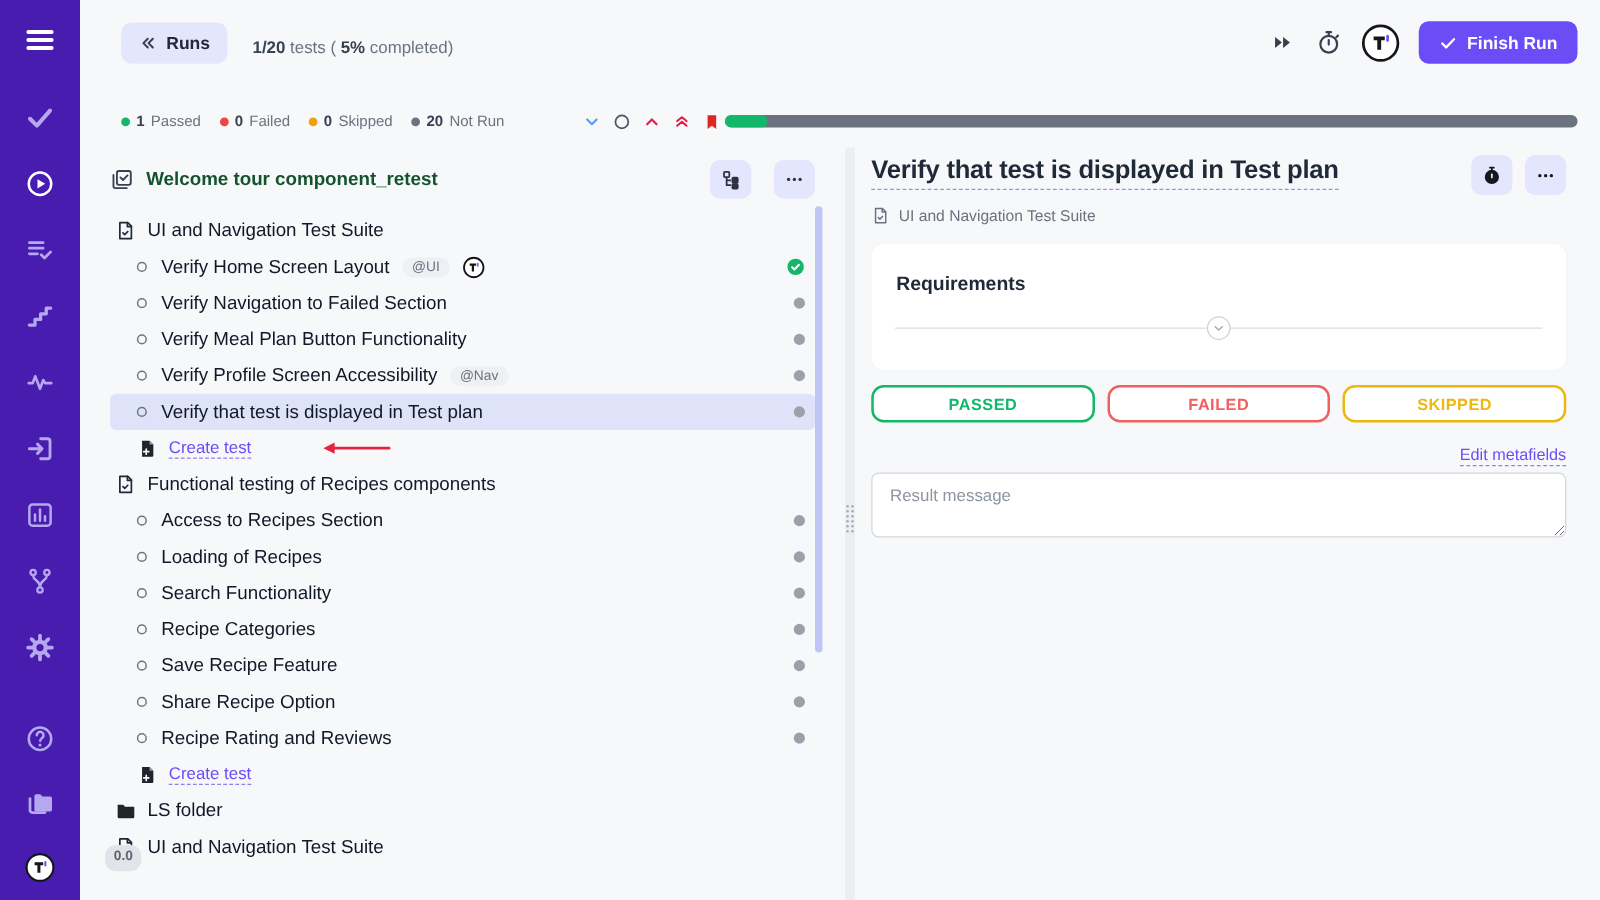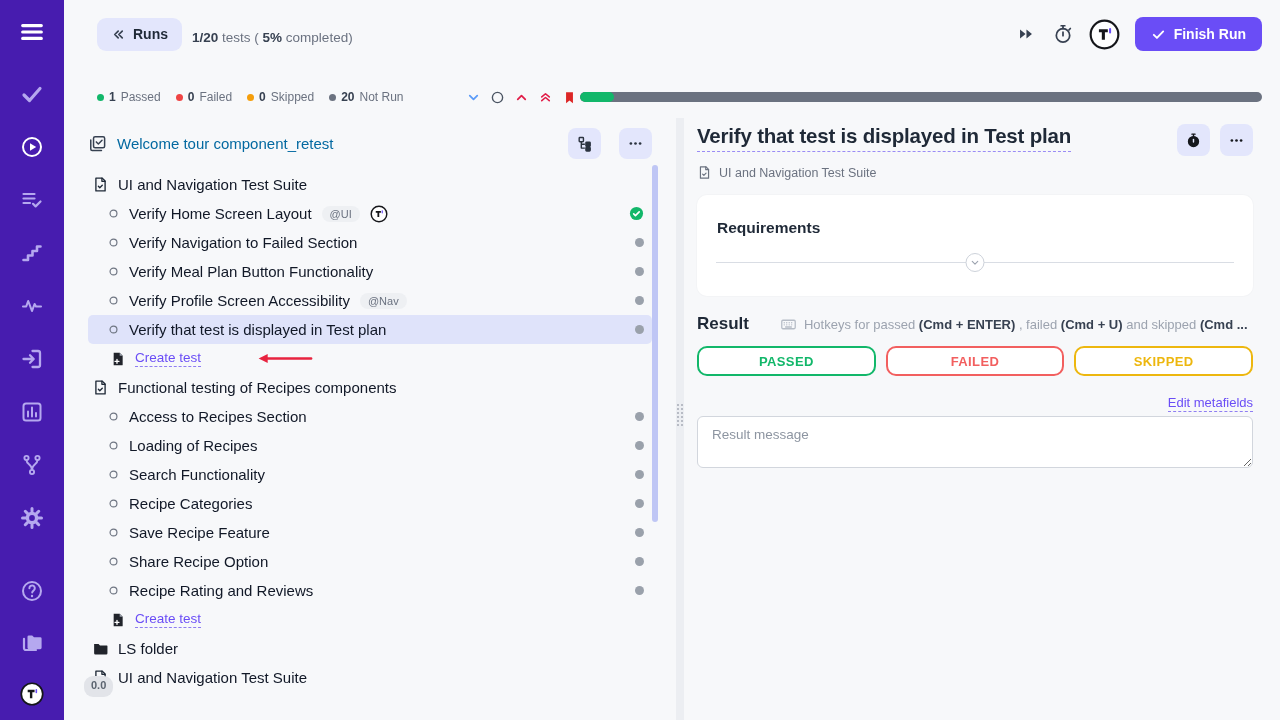--- a/index.html
+++ b/index.html
@@ -17,21 +17,21 @@
   .sb-nav{display:flex;flex-direction:column;gap:25px;align-items:center;}
   .sb-btn.active{color:#ffffff;}
   .sb-bottom{margin-top:auto;display:flex;flex-direction:column;gap:23px;align-items:center;}
 
   
   .main{position:absolute;left:64px;top:0;width:1216px;height:720px;}
   .topbar{position:absolute;top:0;left:0;right:0;height:68px;display:flex;align-items:center;padding:0 18px 0 33px;}
   .runs-btn{display:flex;align-items:center;gap:7px;background:#e3e6fc;border:none;border-radius:9px;height:33px;padding:0 14px;font-size:14px;font-weight:600;color:#1f2937;cursor:pointer;}
   .runs-btn .icon{color:#374151;}
   .page-title{font-size:26px;font-weight:700;color:#111827;margin-left:21px;letter-spacing:-.3px;}
-  .tests-info{margin-left:10px;font-size:13.5px;color:#6b7280;margin-top:6px;}
+  .tests-info{margin-left:20px;font-size:13.5px;color:#6b7280;margin-top:6px;}
   .tests-info b{color:#374151;}
   .top-actions{margin-left:auto;display:flex;align-items:center;gap:15px;}
   .top-icon-btn{background:none;border:none;cursor:pointer;color:#374151;width:22px;height:22px;}
   .logo-badge{width:31px;height:31px;}
   .finish-btn{display:flex;align-items:center;gap:8px;background:#6a4df6;color:#fff;border:none;border-radius:8px;height:34px;padding:0 16px;font-size:14px;font-weight:600;cursor:pointer;}
 
   
   .statusrow{position:absolute;top:85px;left:33px;right:18px;height:24px;display:flex;align-items:center;}
   .stats{display:flex;align-items:center;gap:15px;}
   .stat{display:flex;align-items:center;gap:5px;font-size:12px;color:#6b7280;}
@@ -39,21 +39,21 @@
   .stat .dot{width:7px;height:7px;border-radius:50%;}
   .filters{display:flex;align-items:center;gap:9px;margin-left:62px;}
   .filter-btn{background:none;border:none;cursor:pointer;width:15px;height:15px;padding:0;}
   .progress{margin-left:auto;width:682px;height:10px;border-radius:5px;background:#6b7280;overflow:hidden;}
   .progress .fill{height:100%;border-radius:5px;}
 
   
   .content{position:absolute;top:118px;left:0;right:0;height:602px;}
   .treepanel{position:absolute;left:0;top:0;width:612px;height:602px;overflow:hidden;}
   .tree-head{margin:6px 24px 0;height:38px;display:flex;align-items:center;gap:10px;}
-  .tree-head .ttl{font-size:15px;font-weight:400;color:#0369a1;}
+  .tree-head .ttl{font-size:15px;font-weight:700;color:#14532d;}
   .chip-btn{width:33px;height:31px;border:none;border-radius:8px;background:#e3e6fc;color:#2b3340;cursor:pointer;display:flex;align-items:center;justify-content:center;margin-left:8px;}
   .chip-btn svg{width:17px;height:17px;}
   .chip-btn:first-of-type{margin-left:auto;}
   .treelist{margin:8px 24px 0;}
   .trow{height:29px;display:flex;align-items:center;border-radius:5px;padding-right:8px;position:relative;font-size:15px;color:#111827;cursor:pointer;}
   .trow.suite,.trow.folder,.trow.partial{padding-left:4px;gap:9px;}
   .trow.test{padding-left:20px;gap:10px;}
   .trow.create{padding-left:22px;gap:9px;}
   .trow.selected{background:#dfe3fa;}
   .trow .spacer{margin-left:auto;}
@@ -538,32 +538,20 @@
         <div class="req-card">
           <div class="req-title">Requirements</div>
           <div class="req-divider"></div>
           <button class="req-toggle">
               <svg viewBox="0 0 24 24" fill="none" stroke="currentColor" stroke-width="2.4" stroke-linecap="round" stroke-linejoin="round">
                 <path d="M6 9.5l6 6 6-6"></path>
               </svg>
             </button>
         </div>
 
-        <div class="result-head">
-          <span class="result-title">Result</span>
-          <span class="hotkeys">
-            <span class="icon kb">
-                <svg viewBox="0 0 24 24" fill="none" stroke="currentColor" stroke-width="1.8">
-                  <rect x="2.5" y="6" width="19" height="12" rx="1.6"></rect>
-                  <path d="M6 9.5h.01M9.5 9.5h.01M13 9.5h.01M16.5 9.5h.01M6 12.5h.01M9.5 12.5h.01M13 12.5h.01M16.5 12.5h.01M8 15.5h8" stroke-linecap="round" stroke-width="2"></path>
-                </svg>
-              </span>
-            <span id="hotkeys-text"><span>Hotkeys for passed </span><b>(Cmd + ENTER)</b><span> , failed </span><b>(Cmd + U)</b><span> and skipped </span><b>(Cmd ...</b></span>
-          </span>
-        </div>
         <div class="result-btns" id="result-btns">
             <button class="result-btn" style="border-color:#12b76a;color:#12b76a">PASSED</button>
             <button class="result-btn" style="border-color:#f25f5f;color:#f25f5f">FAILED</button>
             <button class="result-btn" style="border-color:#edb70f;color:#edb70f">SKIPPED</button>
           </div>
 
         <div class="meta-row">
           <a class="meta-link" href="#">Edit metafields</a>
         </div>
         <textarea class="msg-area" placeholder="Result message" style=""></textarea>

